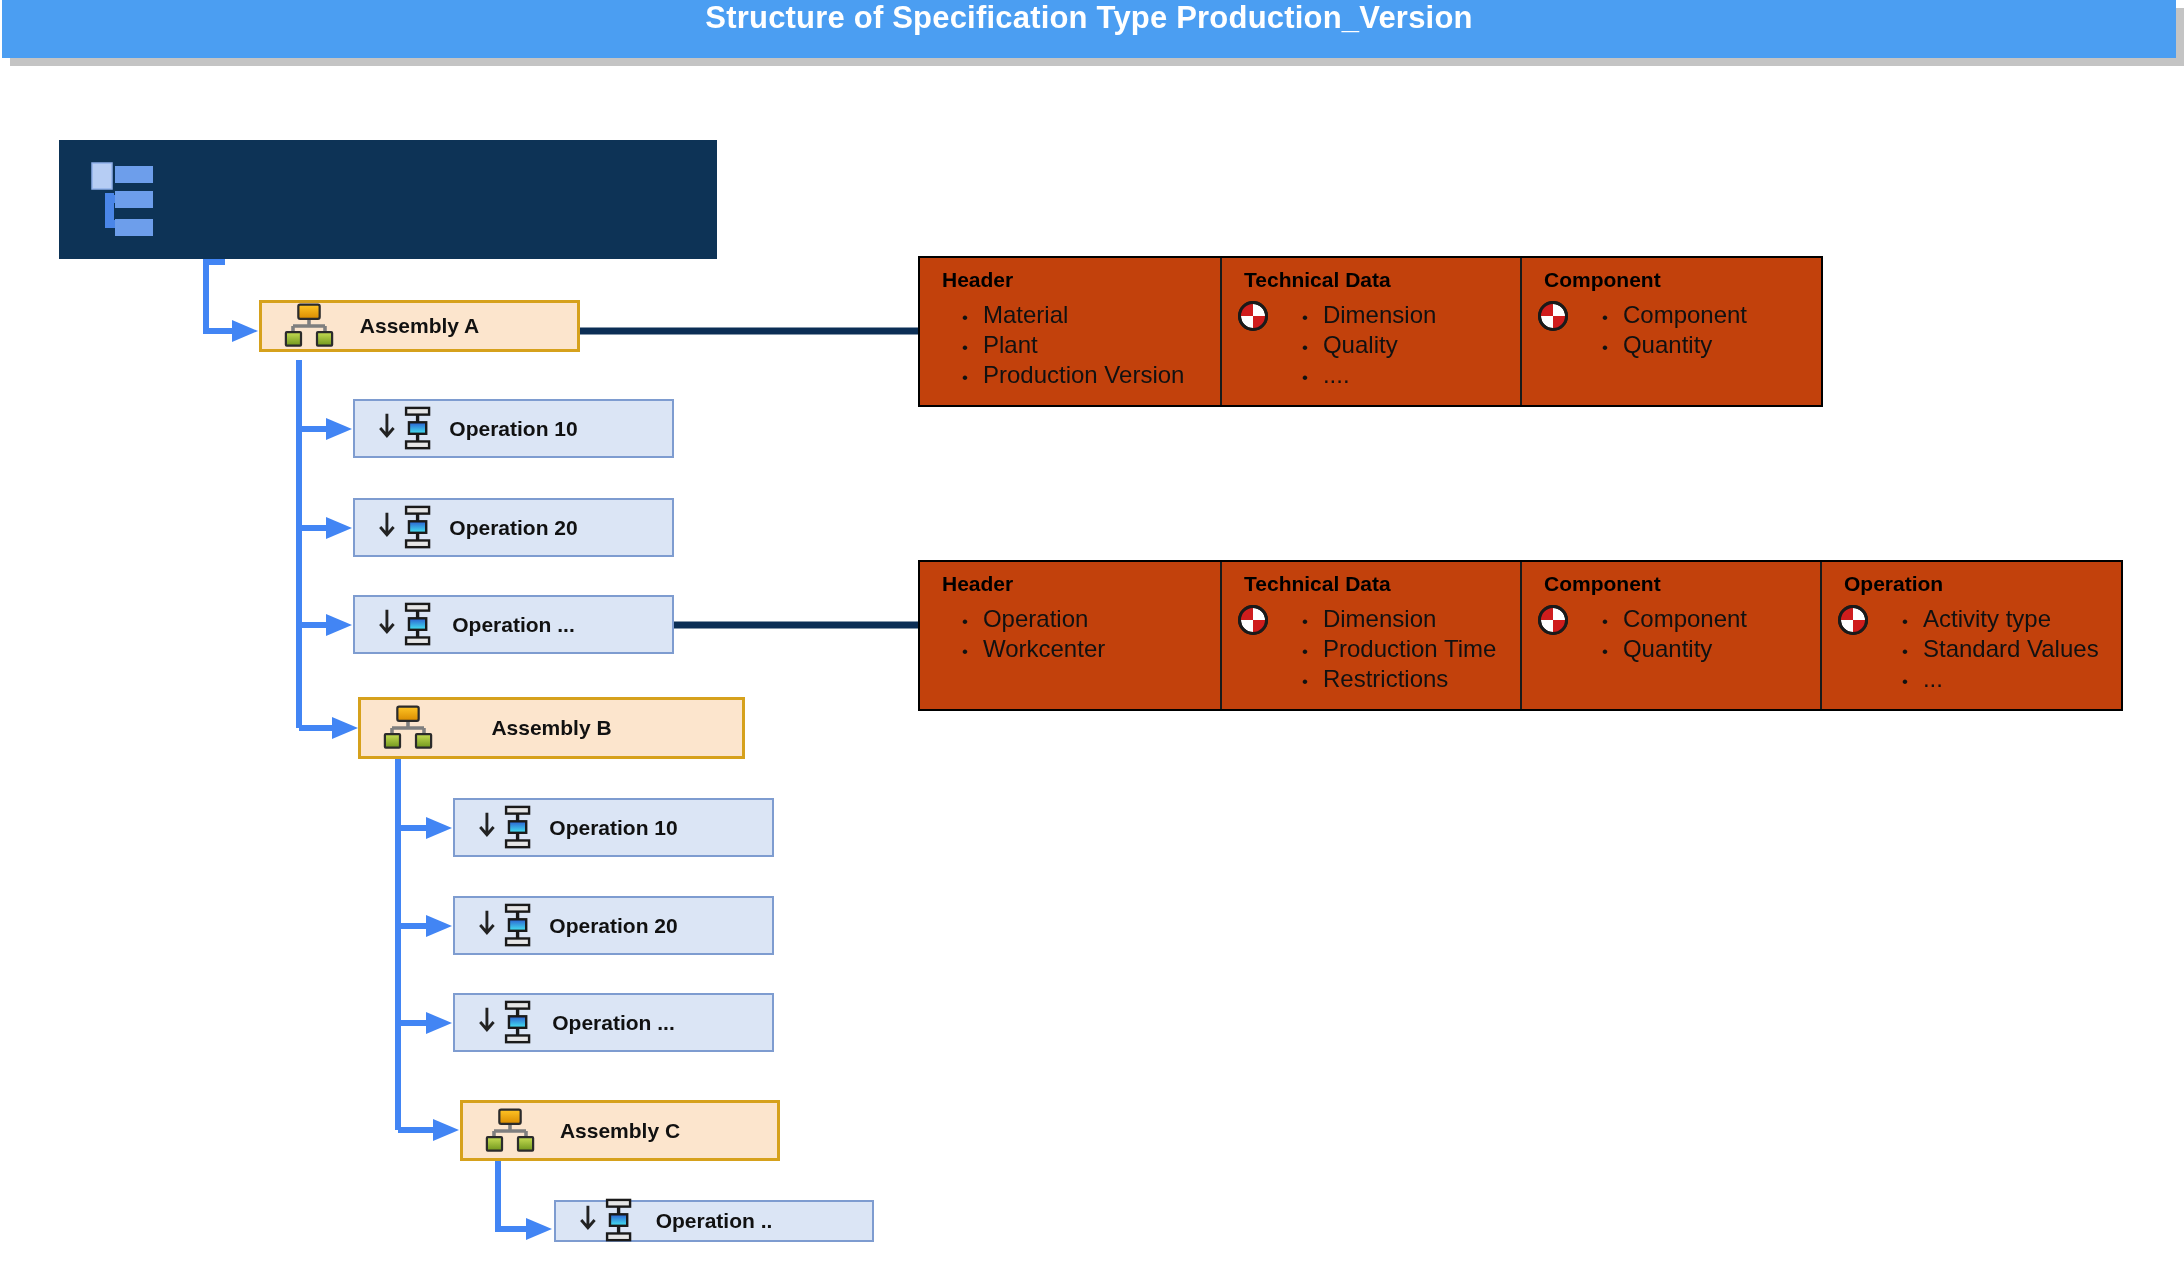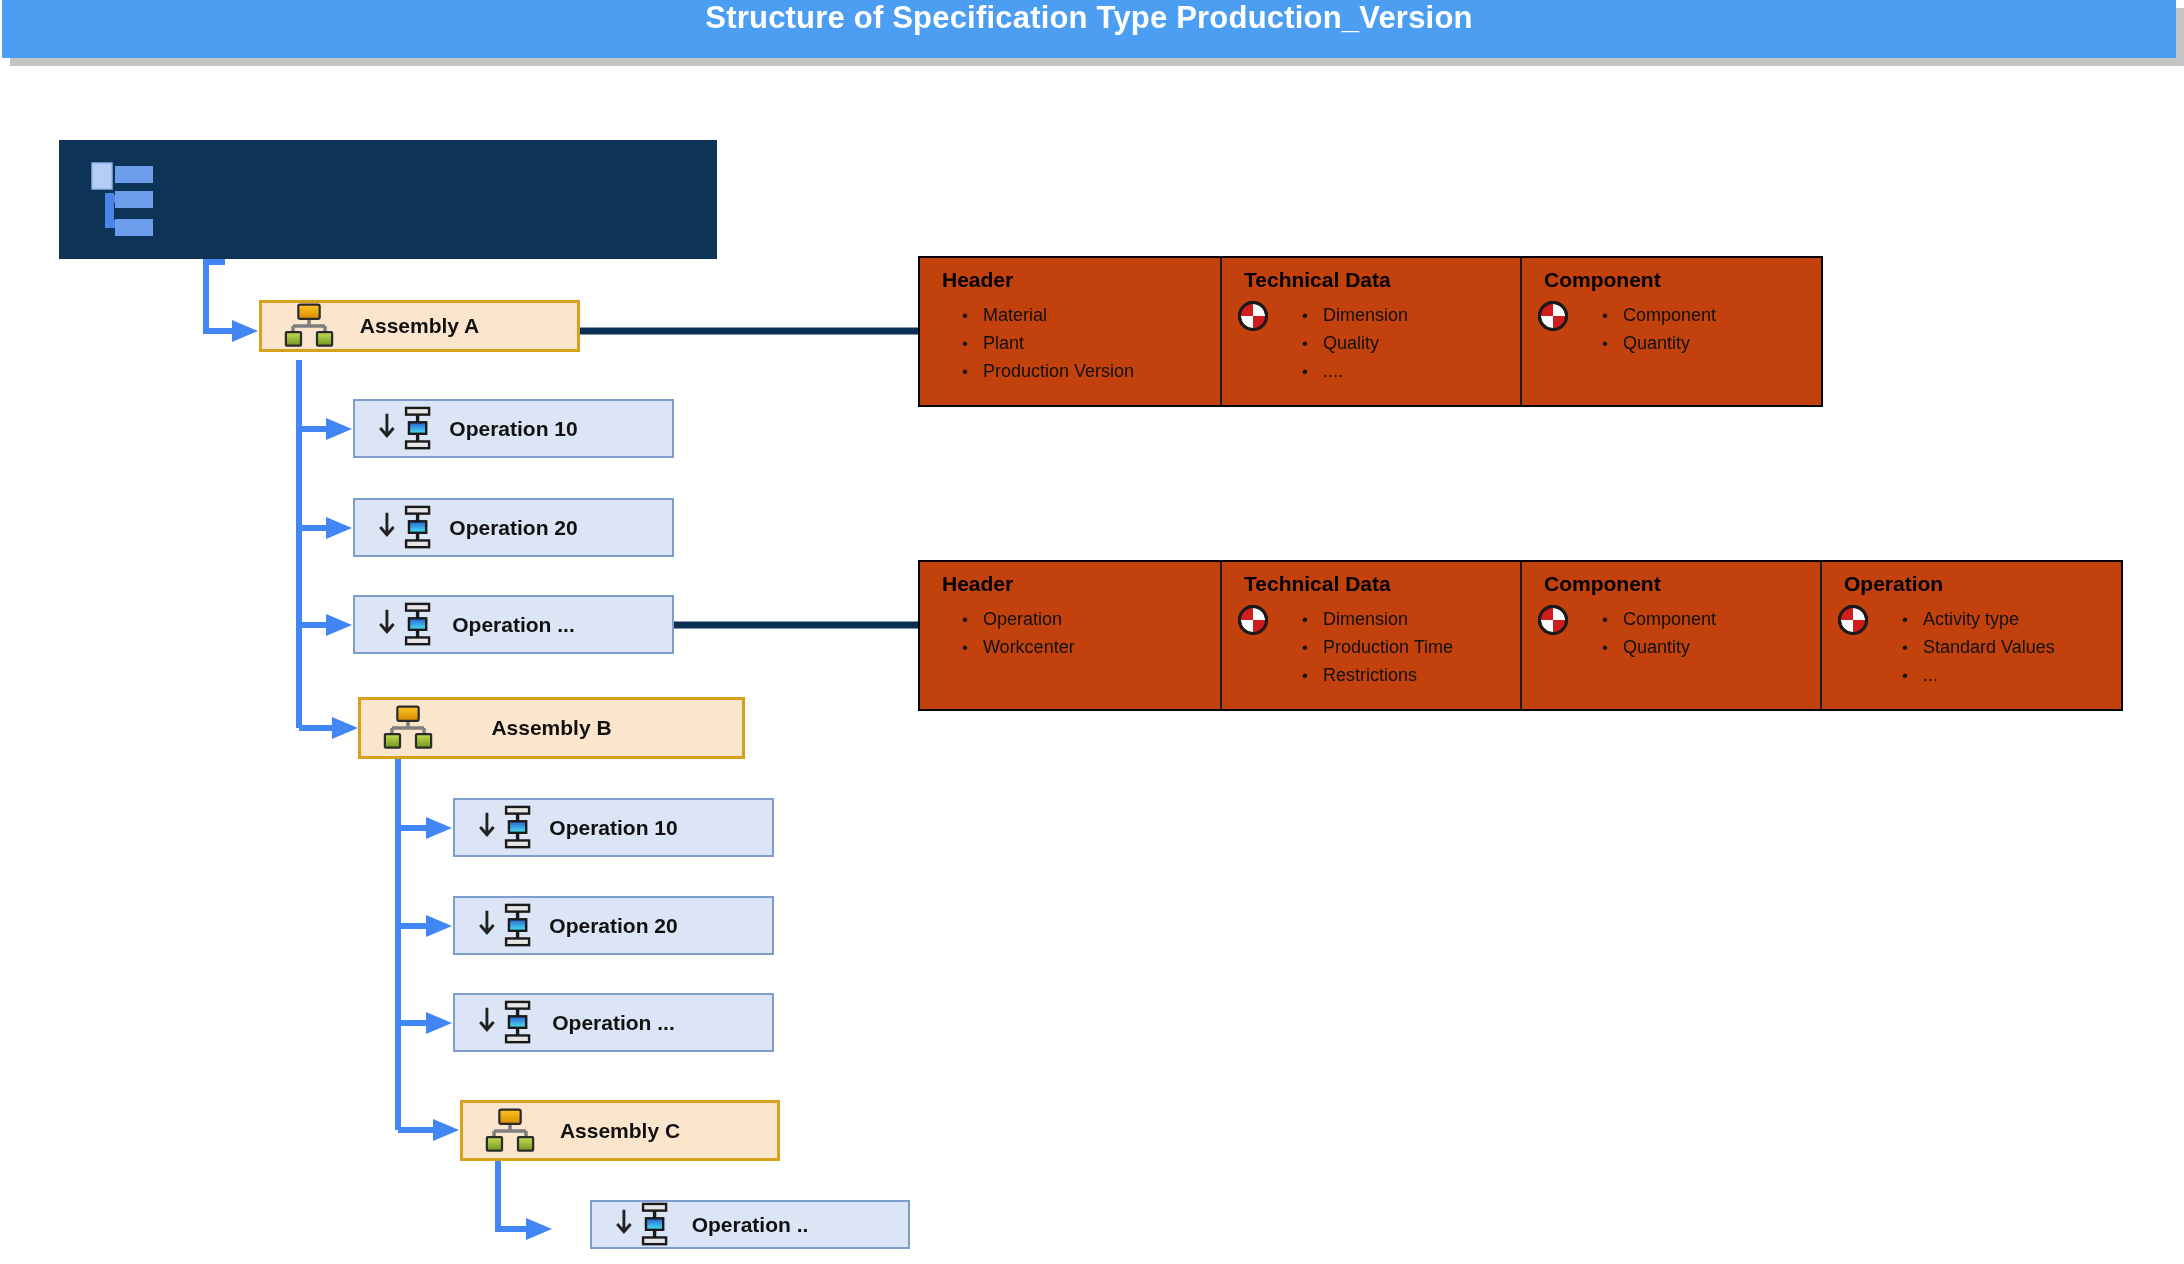--- a/index.html
+++ b/index.html
@@ -36,21 +36,21 @@
   
   .dtable{
     position:absolute;display:flex;background:#c2410c;
     border:2.5px solid #000;box-sizing:border-box;
   }
   .dcol{position:relative;flex:0 0 300px;box-sizing:border-box;}
   .dcol + .dcol{border-left:2px solid #1a1a1a;}
   .dcol .dtitle{font-size:21px;font-weight:bold;color:#000;margin:10px 0 0 22px;}
   .dcol ul{list-style:none;margin:10px 0 0 0;padding:0 0 0 42px;}
   .dcol.withicon ul{padding-left:80px;}
-  .dcol li{font-size:18px;color:#111;line-height:26px;margin-bottom:1px;}
+  .dcol li{font-size:24px;color:#111;line-height:26px;margin-bottom:1px;}
   .dcol li::before{content:"\2022";margin-right:15px;font-size:17px;}
   .dcol .pieicon{position:absolute;left:15px;top:42px;}
 
   
   #wires{position:absolute;left:0;top:0;width:2184px;height:1264px;pointer-events:none;}
   .blue-line{stroke:#4285f4;stroke-width:6;fill:none;}
   .blue-head{fill:#4285f4;}
   .navy-line{stroke:#0b2e55;stroke-width:7;fill:none;}
 </style>
 </head>
@@ -215,21 +215,21 @@
   <div class="node assembly" style="left:460px;top:1100px;width:320px;height:61px;">
     <svg class="nicon" width="50" height="48" viewBox="0 0 56 54">
       <path d="M28 19 V27 M10 27 H46 M10 27 V34 M46 27 V34" stroke="#7f7f7f" stroke-width="4" fill="none"></path>
       <rect x="16" y="3" width="24" height="16" rx="2" fill="url(#gOr)" stroke="#2b2b2b" stroke-width="2.5"></rect>
       <rect x="2" y="34" width="17" height="15" rx="1" fill="url(#gGr)" stroke="#2b2b2b" stroke-width="2.5"></rect>
       <rect x="37" y="34" width="17" height="15" rx="1" fill="url(#gGr)" stroke="#2b2b2b" stroke-width="2.5"></rect>
     </svg>
     <span class="nlabel">Assembly C</span>
   </div>
 
-  <div class="node operation" style="left:554px;top:1200px;width:320px;height:49px;margin-left:36px;">
+  <div class="node operation" style="left:554px;top:1200px;width:320px;height:42px;">
     <svg class="nicon" width="62" height="46" viewBox="0 0 64 48">
       <path d="M10 8 V30 M3 23 L10 31 L17 23" stroke="#222" stroke-width="3" fill="none"></path>
       <rect x="30" y="2" width="24" height="7" fill="#e6e6e6" stroke="#1a1a1a" stroke-width="2.5"></rect>
       <path d="M42 9 V17 M42 29 V37" stroke="#1a1a1a" stroke-width="3.5"></path>
       <rect x="33" y="17" width="18" height="12" fill="url(#gBl)" stroke="#1a1a1a" stroke-width="2.5"></rect>
       <rect x="30" y="37" width="24" height="7" fill="#e6e6e6" stroke="#1a1a1a" stroke-width="2.5"></rect>
     </svg>
     <span class="nlabel">Operation ..</span>
   </div>
 

